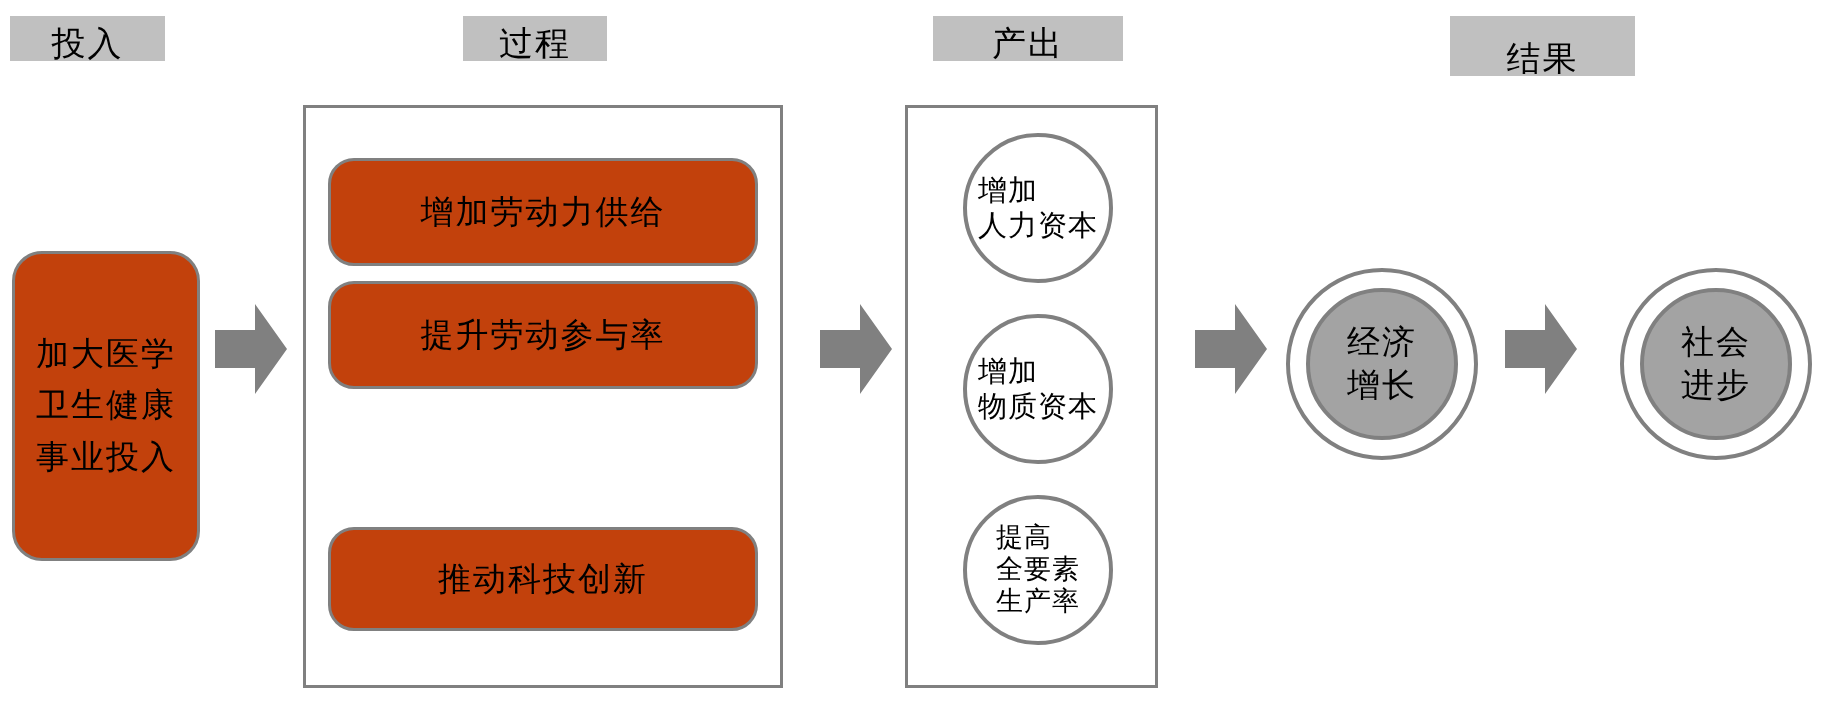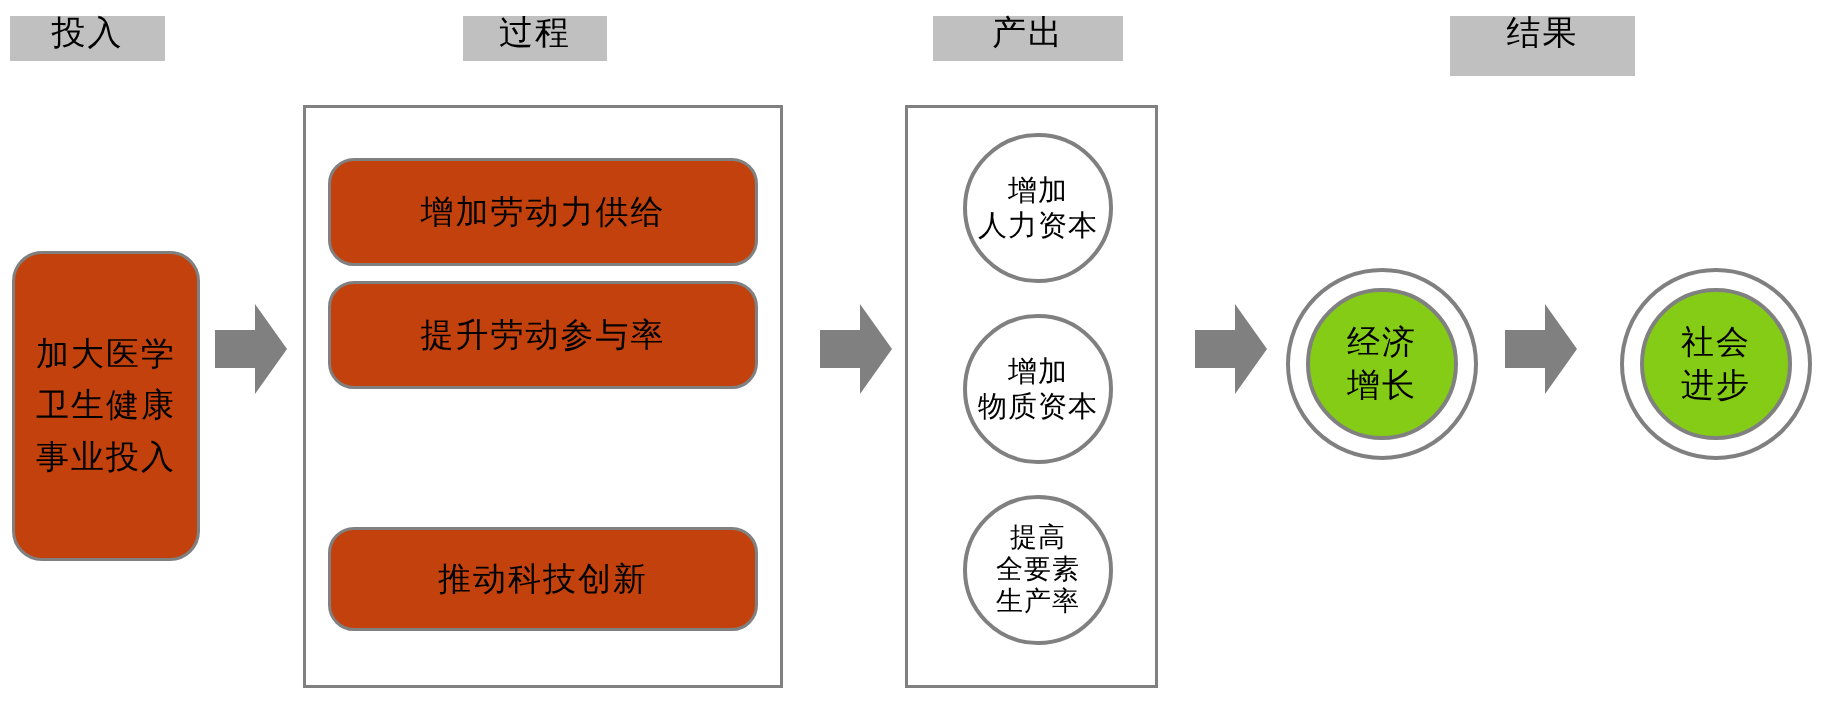--- a/index.html
+++ b/index.html
@@ -18,21 +18,21 @@
     background: #ffffff;
     overflow: hidden;
   }
 
   
   .col-header {
     position: absolute;
     background: #c0c0c0;
     color: #000000;
     display: flex;
-    align-items: flex-start;
+    align-items: flex-end;
     justify-content: center;
     font-size: 34px;
     line-height: 1;
     letter-spacing: 2px;
     white-space: nowrap;
   }
 
   
   .round-card {
     position: absolute;
@@ -66,38 +66,38 @@
   
   .circle {
     position: absolute;
     box-sizing: border-box;
     border: 4px solid #808080;
     border-radius: 50%;
     background: #ffffff;
     display: flex;
     align-items: center;
     justify-content: center;
-    text-align: center;
+    text-align: left;
     font-size: 29px;
     line-height: 1.22;
     letter-spacing: 1px;
   }
   .double-circle-outer {
     position: absolute;
     box-sizing: border-box;
     border: 4px solid #808080;
     border-radius: 50%;
     background: #ffffff;
   }
   .double-circle-inner {
     position: absolute;
     box-sizing: border-box;
     border: 4px solid #808080;
     border-radius: 50%;
-    background: #84cc16;
+    background: #a3a3a3;
     display: flex;
     align-items: center;
     justify-content: center;
     text-align: center;
     font-size: 33px;
     line-height: 1.3;
     letter-spacing: 2px;
   }
 
   

